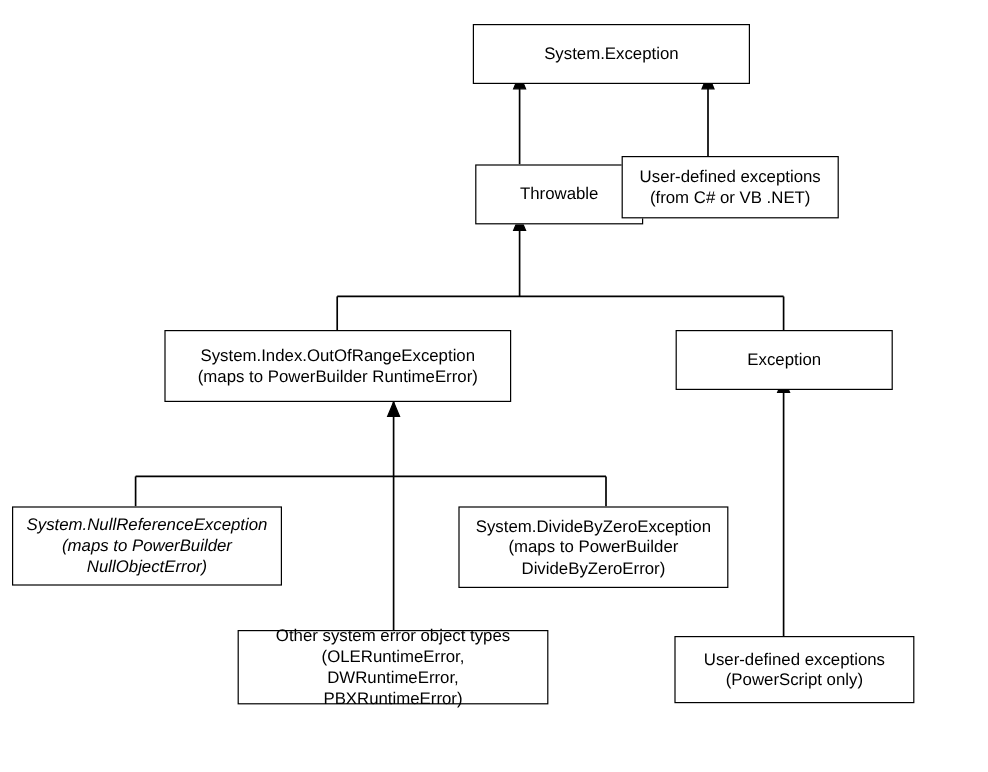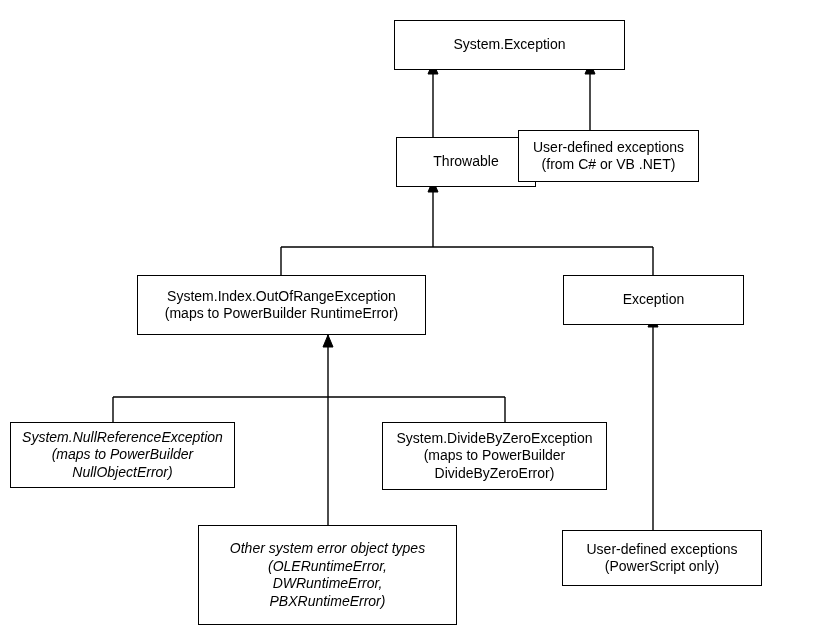--- a/index.html
+++ b/index.html
@@ -95,21 +95,21 @@
   </div>
 
   <div class="node" style="left:10px; top:422px; width:225px; height:66px;font-style:italic;">
     <span>System.NullReferenceException<br>(maps to PowerBuilder<br>NullObjectError)</span>
   </div>
 
   <div class="node" style="left:382px; top:422px; width:225px; height:68px;">
     <span>System.DivideByZeroException<br>(maps to PowerBuilder<br>DivideByZeroError)</span>
   </div>
 
-  <div class="node" style="left:198px; top:525px; width:259px; height:100px;font-style:italic;">
+  <div class="node" style="left:198px; top:525px; width:259px; height:62px;">
     <span>Other system error object types<br>(OLERuntimeError,<br>DWRuntimeError,<br>PBXRuntimeError)</span>
   </div>
 
   <div class="node" style="left:562px; top:530px; width:200px; height:56px;">
     <span>User-defined exceptions<br>(PowerScript only)</span>
   </div>
 
 </div>
 
 </body></html>

